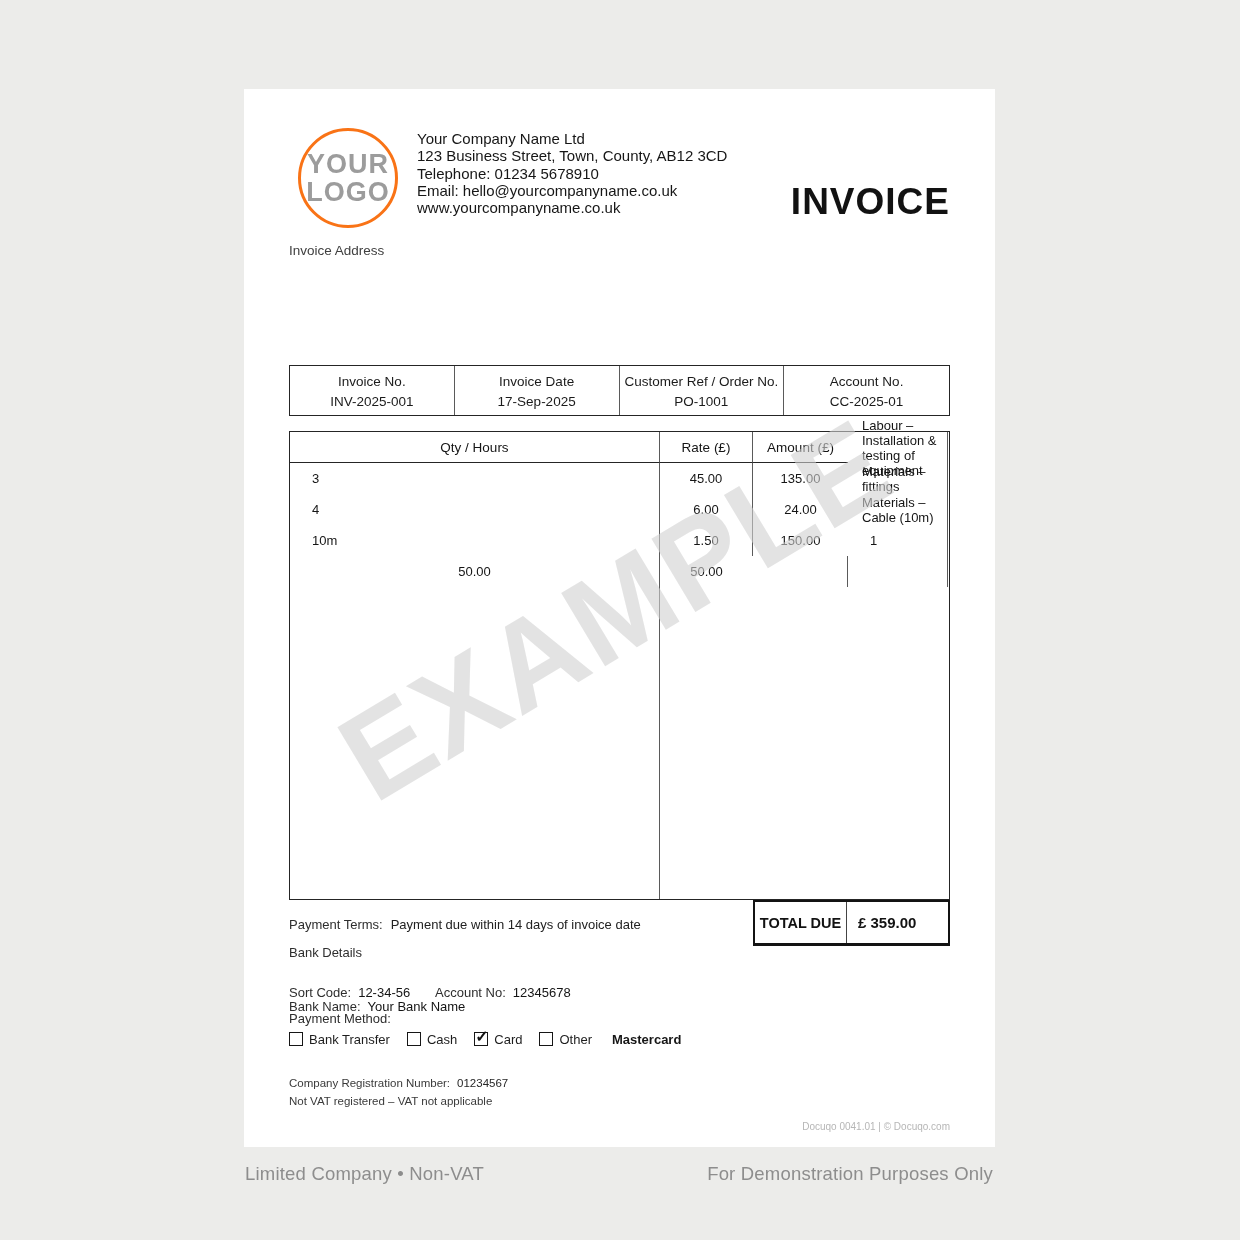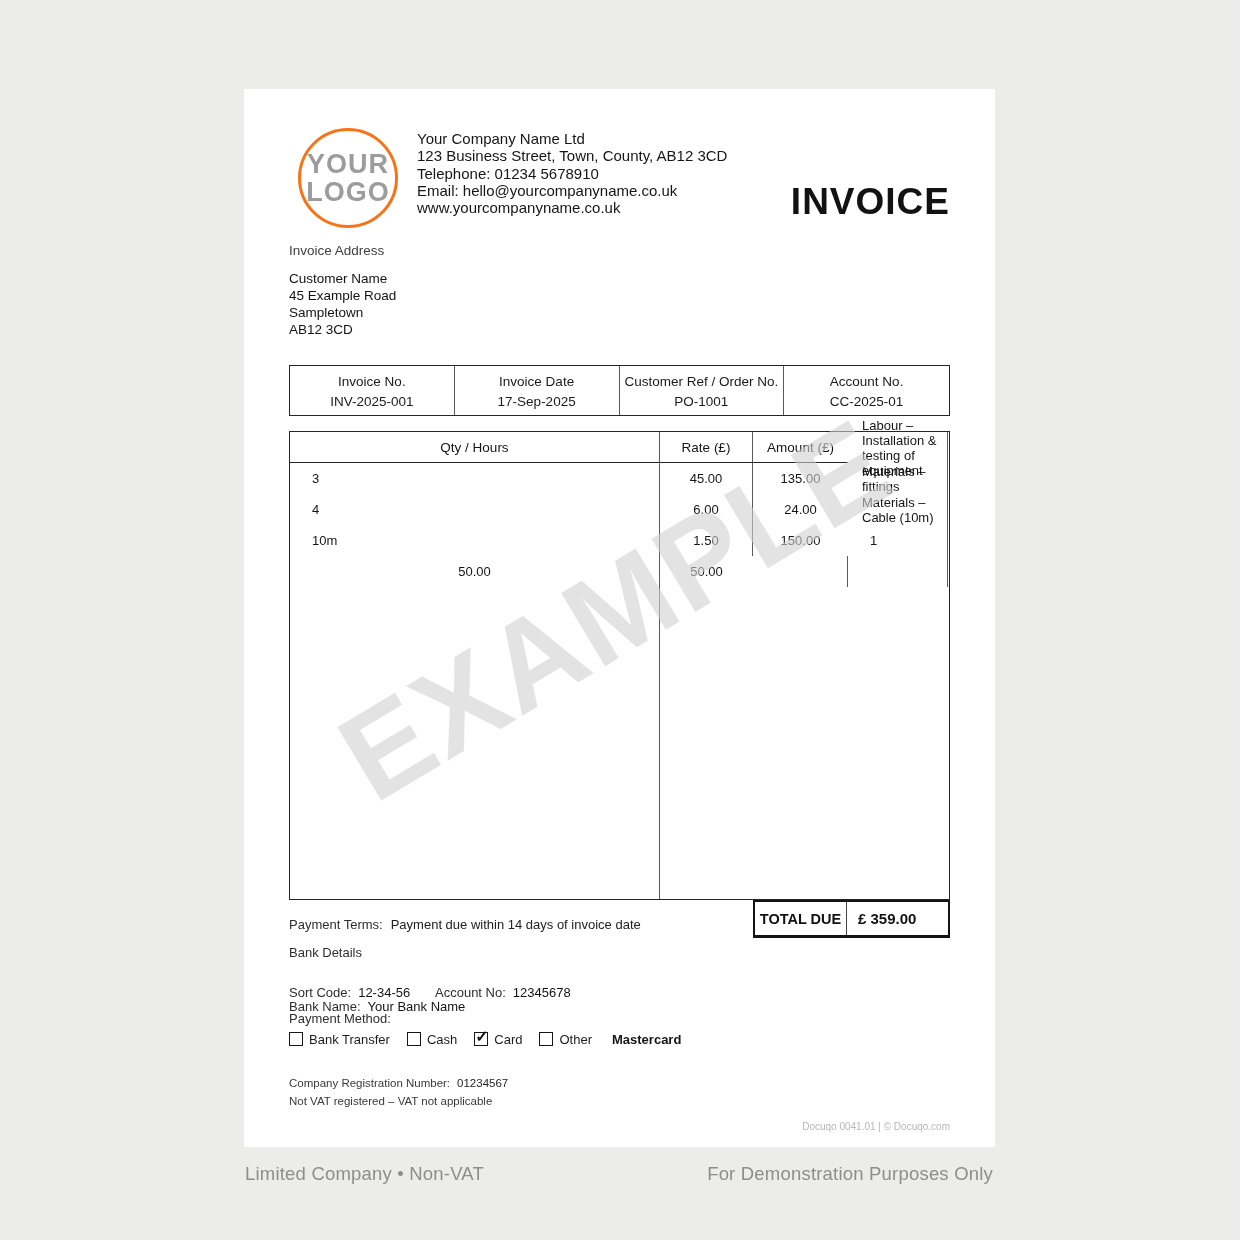--- a/index.html
+++ b/index.html
@@ -80,21 +80,21 @@
     position: absolute; left: 371px; top: 521px;
     transform: translate(-50%, -50%) rotate(-31deg);
     font-size: 124px; font-weight: 700; letter-spacing: 2px;
     color: rgba(209, 209, 209, 0.6);
     white-space: nowrap; pointer-events: none; z-index: 5;
   }
 
   
   .total-box {
     position: absolute; left: 509px; top: 811px;
-    width: 197px; height: 38px;
+    width: 197px; height: 46px;
     border: 2px solid #131313; border-bottom-width: 3px;
     display: flex; background: #fff; z-index: 6;
   }
   .total-label {
     width: 92px; border-right: 1px solid #444;
     display: flex; align-items: center; justify-content: center;
     font-size: 14.5px; font-weight: 700; color: #121212;
   }
   .total-value {
     flex: 1; display: flex; align-items: center; padding-left: 11px;
@@ -147,26 +147,20 @@
     <div class="company-block">
       <div>Your Company Name Ltd</div>
       <div>123 Business Street, Town, County, AB12 3CD</div>
       <div>Telephone: 01234 5678910</div>
       <div>Email: hello@yourcompanyname.co.uk</div>
       <div>www.yourcompanyname.co.uk</div>
     </div>
     <div class="invoice-title">INVOICE</div>
 
     <div class="invoice-address-label">Invoice Address</div>
-    <div class="customer-block">
-      <div>Customer Name</div>
-      <div>45 Example Road</div>
-      <div>Sampletown</div>
-      <div>AB12 3CD</div>
-    </div>
 
     <div class="meta-table">
       <div class="meta-cell">
         <div class="meta-label">Invoice No.</div>
         <div class="meta-value">INV-2025-001</div>
       </div>
       <div class="meta-cell">
         <div class="meta-label">Invoice Date</div>
         <div class="meta-value">17-Sep-2025</div>
       </div>

